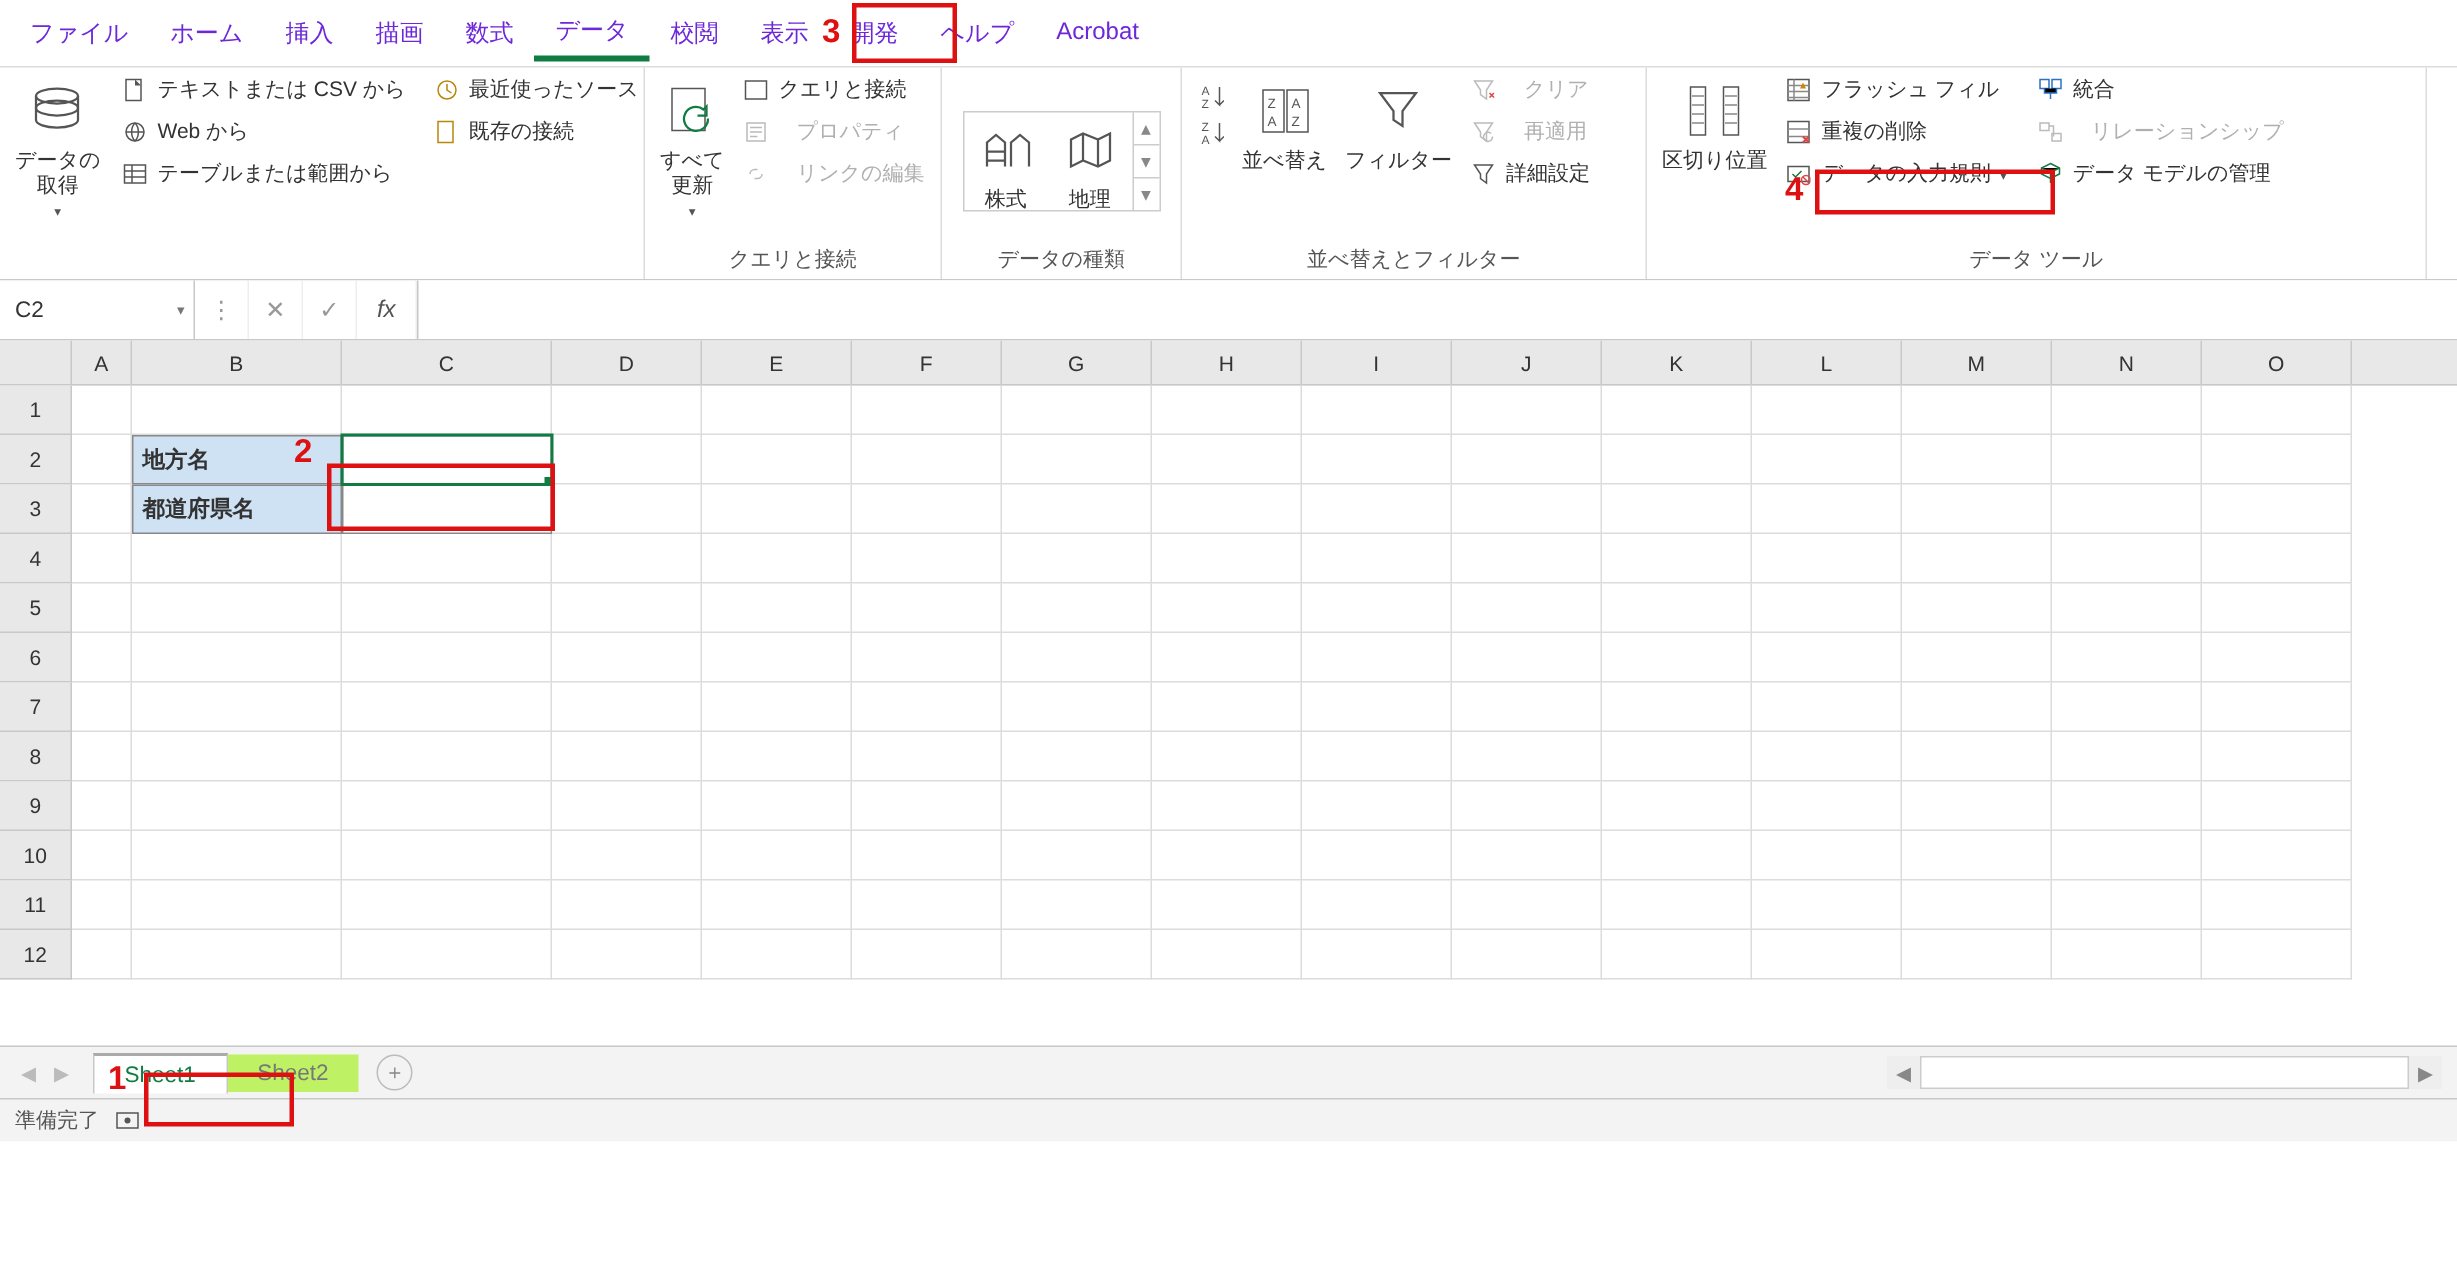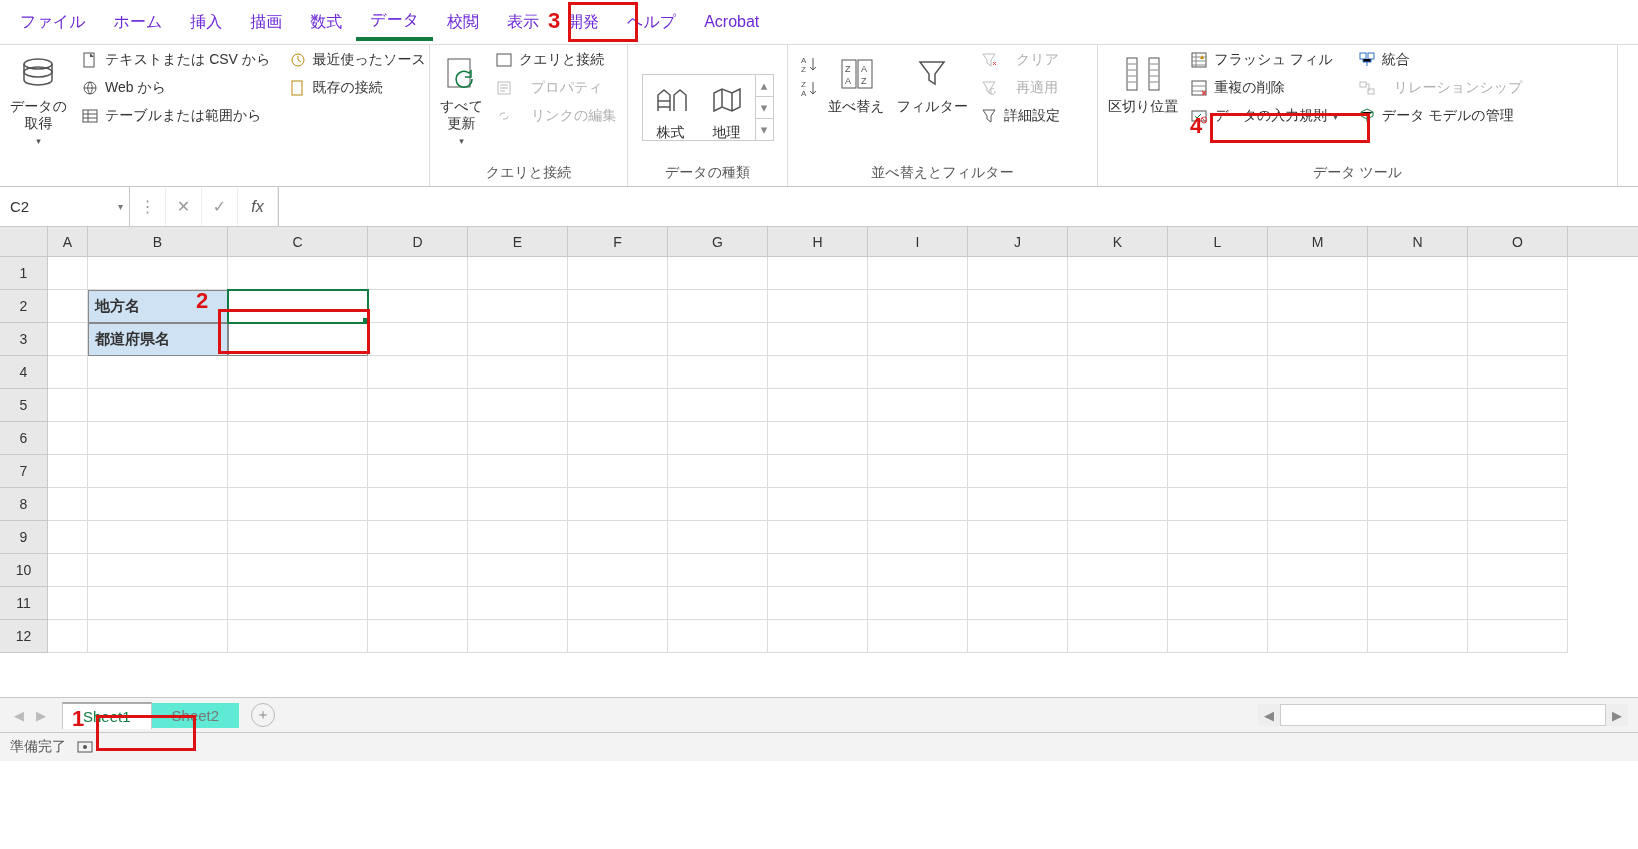--- a/index.html
+++ b/index.html
@@ -184,21 +184,21 @@
     position: relative;
   }
   .nav-arr { color:#bbb; padding:0 6px; font-size:13px;}
   .stab {
     padding: 4px 20px;
     font-size:15px; background:#fff;
     border:1px solid #c8c8c8; border-bottom:none;
     color:#333; cursor:pointer;
   }
   .stab.active { color:#107c41; border-top:2px solid #aaa;}
-  .stab.inactive { background:#5eead4; color:#777; border:none;}
+  .stab.inactive { background:#bef264; color:#777; border:none;}
   .add-sheet {
     width:24px; height:24px; border:1px solid #bbb; border-radius:50%;
     display:flex; align-items:center; justify-content:center;
     color:#888; margin-left:12px; font-size:14px;
   }
   .hscroll {
     position:absolute; right:10px; top:6px; height:22px; width:370px;
     background:#eee; display:flex; align-items:center;
   }
   .hscroll .bar { height:100%; background:#fff; border:1px solid #ccc;}

